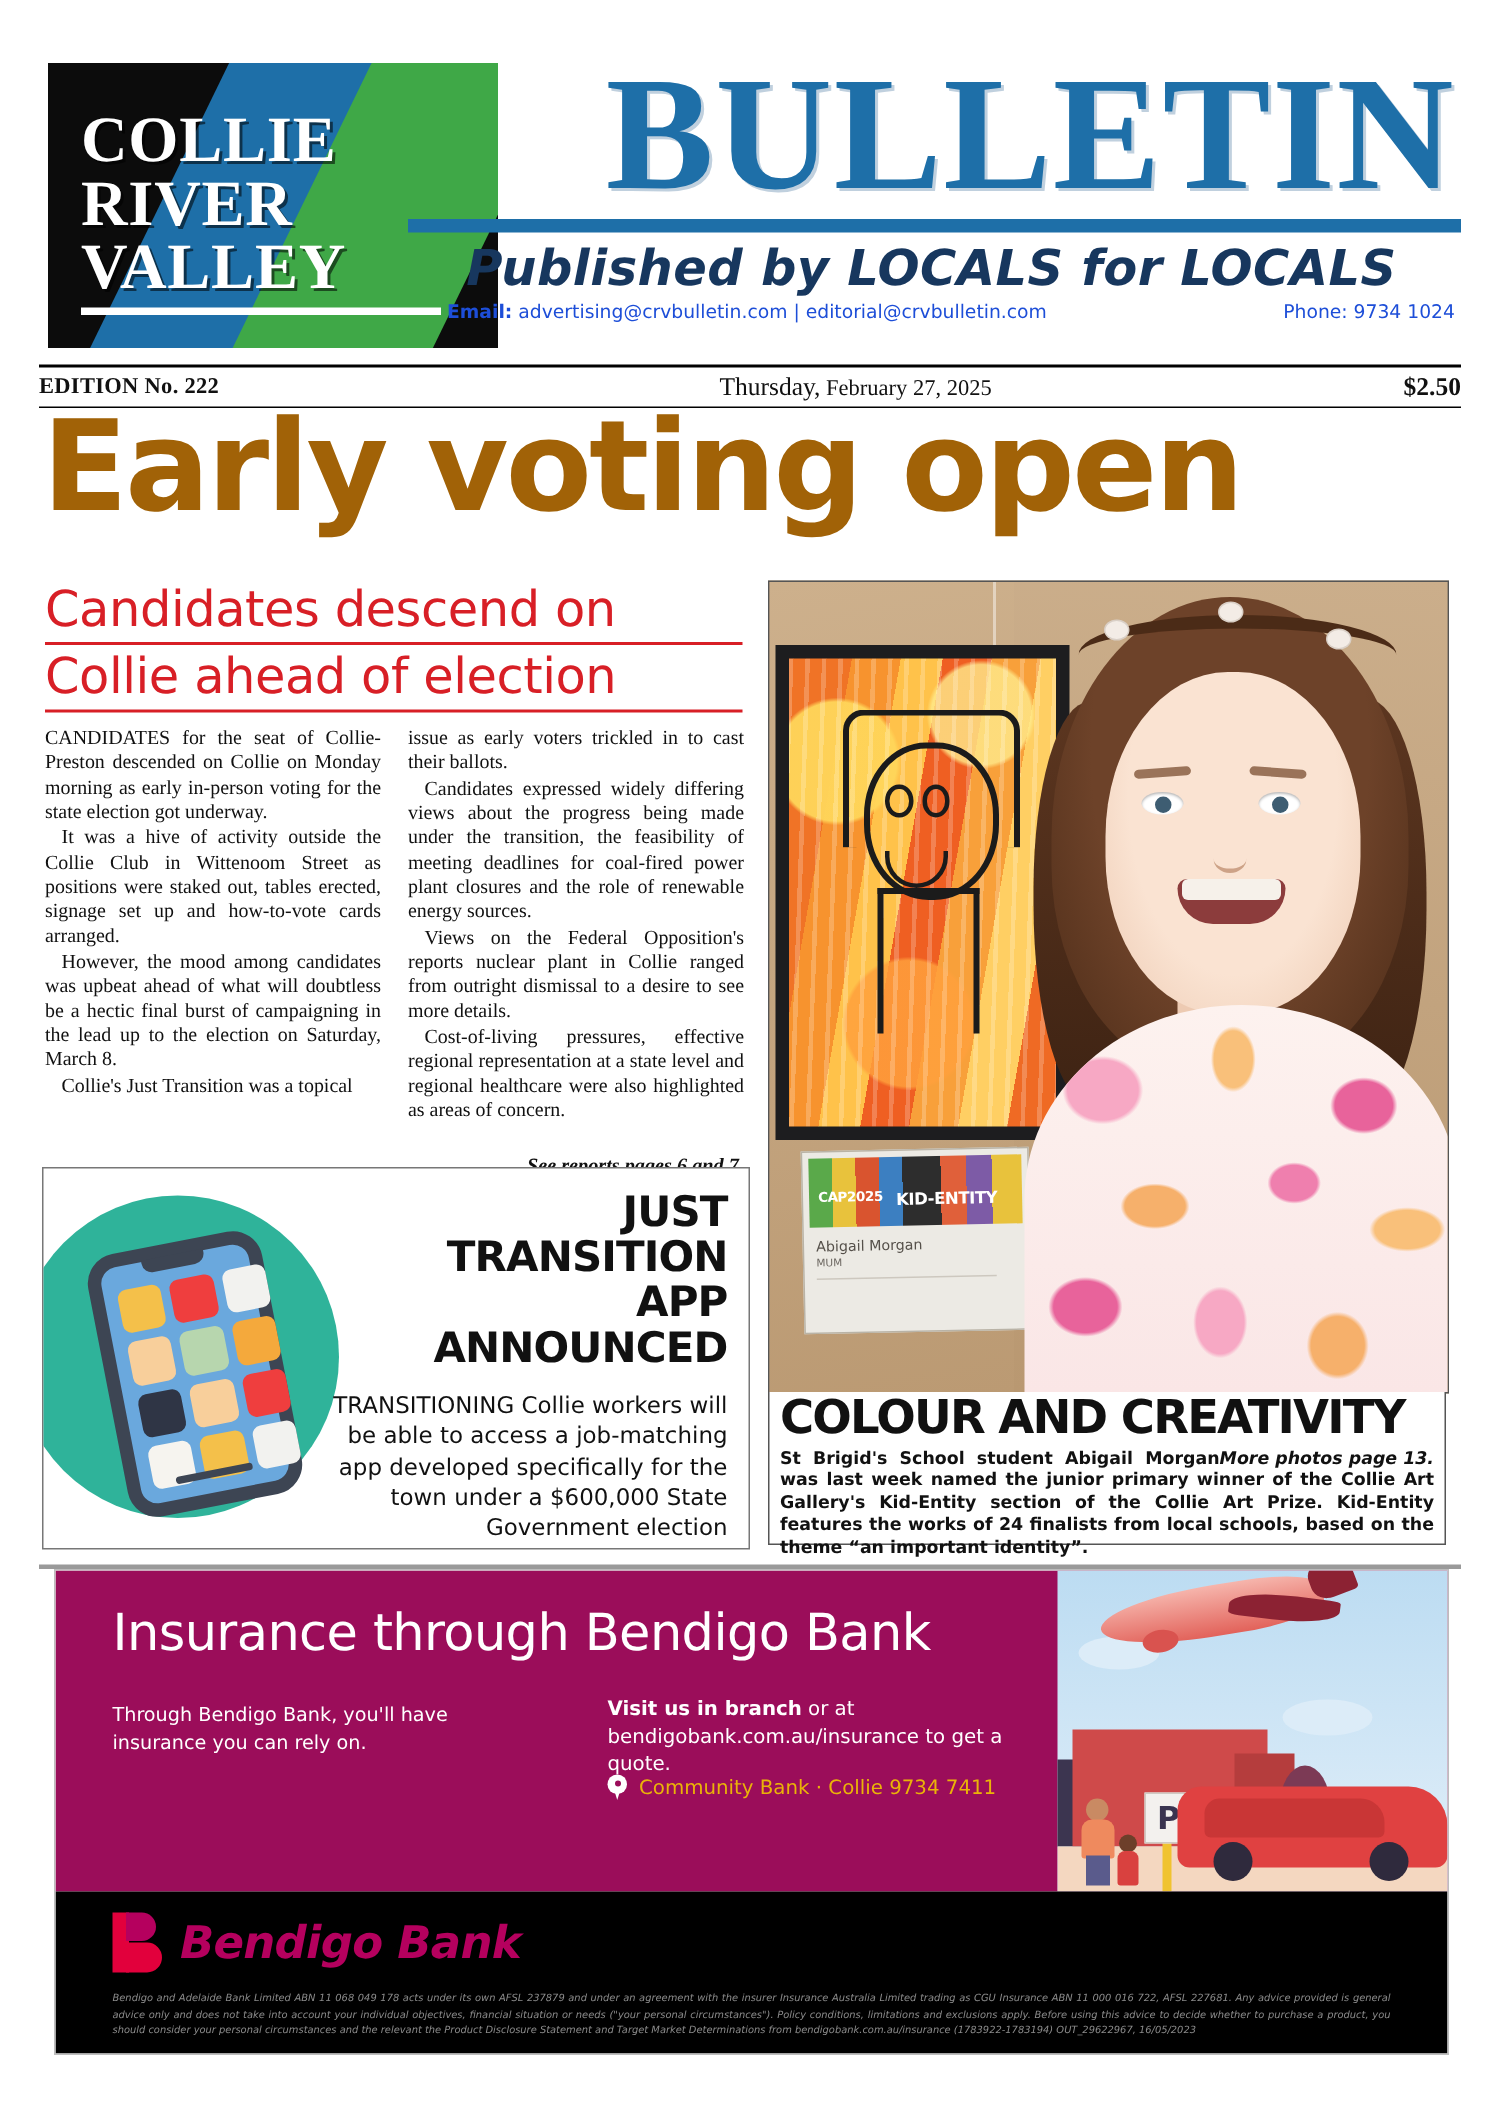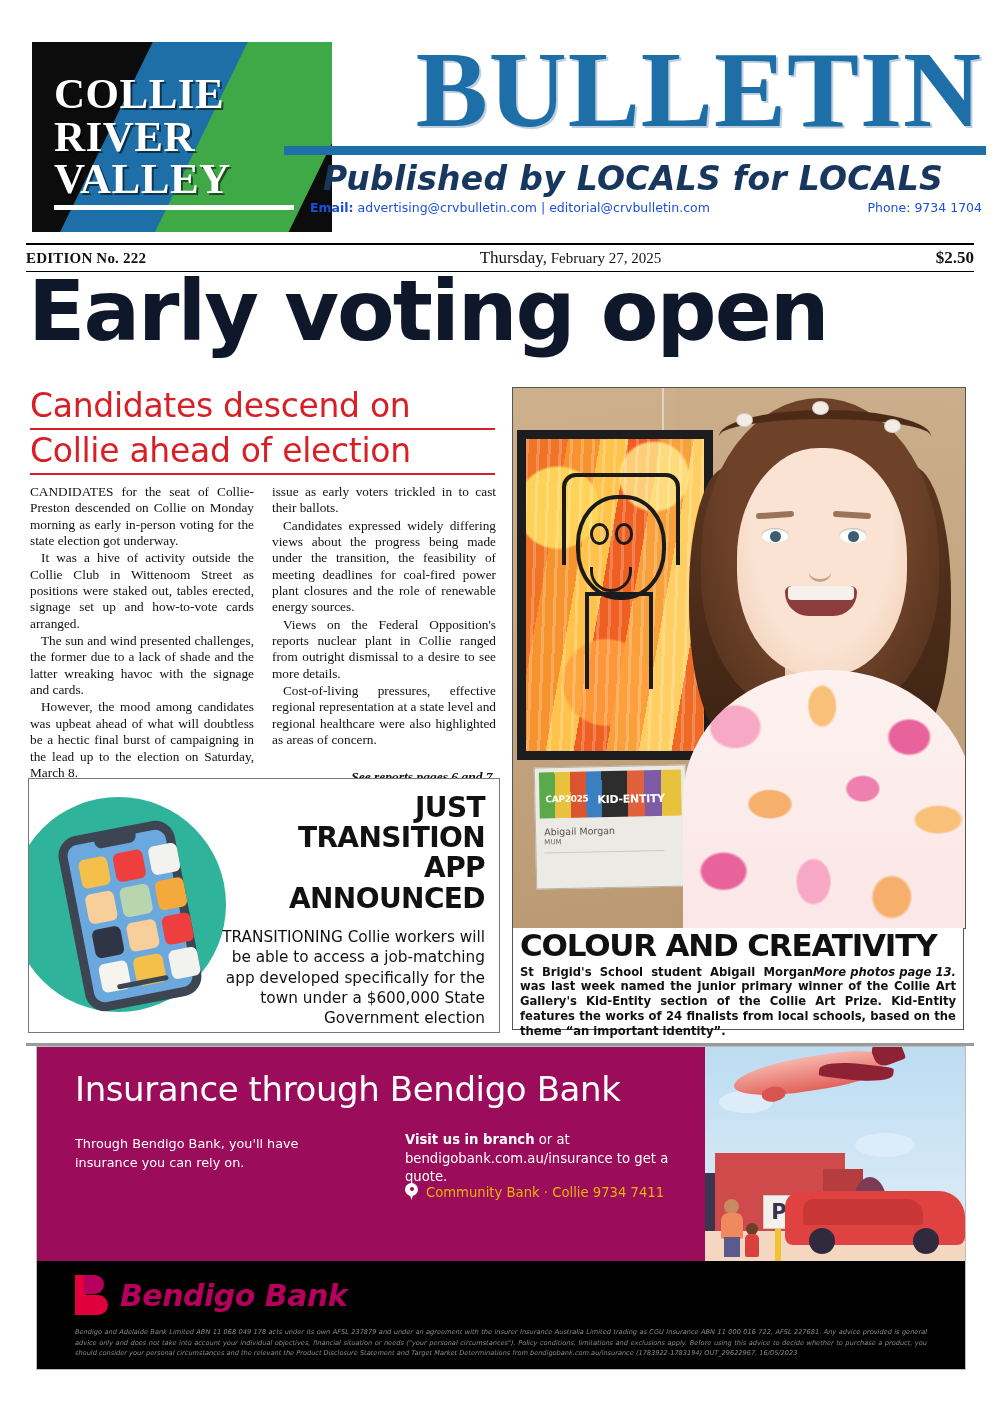--- a/index.html
+++ b/index.html
@@ -15,21 +15,21 @@
   .stripe-blue{left:150px;background:#1e6fa8;}
   .stripe-green{left:245px;background:#3fa847;width:150px;}
   .mast-logo-words{position:absolute;left:0;top:0;width:300px;height:190px;
                    display:flex;flex-direction:column;justify-content:center;
                    padding-left:22px;box-sizing:border-box;}
   .mast-logo-words span{font-family:"Liberation Serif",serif;font-weight:bold;
         color:#fff;font-size:43px;line-height:0.99;letter-spacing:0.5px;
         text-shadow:2px 2px 0 rgba(0,0,0,.55);}
   .mast-underline{position:absolute;left:22px;bottom:22px;width:240px;height:5px;background:#fff;}
 
-  .mast-right{position:absolute;left:280px;top:36px;width:706px;height:200px;}
+  .mast-right{position:absolute;left:268px;top:36px;width:706px;height:200px;}
   .bulletin{font-family:"Liberation Serif",serif;font-weight:bold;color:#1e6fa8;
             font-size:108px;line-height:1;letter-spacing:1px;text-align:right;
             margin:0;padding-right:4px;
             text-shadow:2px 2px 0 rgba(140,170,195,.55);}
   .bulletin-rule{height:9px;background:#1e6fa8;margin:2px 0 4px 4px;}
   .tagline{font-family:"DejaVu Sans",sans-serif;font-style:italic;font-weight:bold;
            color:#17375e;font-size:33px;text-align:center;letter-spacing:0.3px;
            margin:4px 0 2px 0;}
   .mast-contact{display:flex;justify-content:space-between;align-items:flex-end;
                 font-family:"DejaVu Sans",sans-serif;font-size:12.5px;color:#1d4ed8;
@@ -43,21 +43,21 @@
   .ed-left{font-family:"Liberation Serif",serif;font-weight:bold;font-size:15px;
            letter-spacing:.2px;width:33%;}
   .ed-mid{width:34%;text-align:right;font-family:"Liberation Serif",serif;font-size:15px;}
   .ed-mid .wd{font-size:17px;}
   .ed-right{width:33%;text-align:right;font-family:"Liberation Serif",serif;
             font-weight:bold;font-size:17px;}
 
   
   .headline{position:absolute;left:28px;top:272px;width:946px;
             font-family:"DejaVu Sans",sans-serif;font-weight:bold;
-            font-size:84px;line-height:0.95;letter-spacing:-2px;color:#0f172a;}
+            font-size:84px;line-height:0.95;letter-spacing:-2px;color:#a16207;}
 
   
   .subhead{position:absolute;left:30px;top:385px;width:465px;
            font-family:"DejaVu Sans",sans-serif;font-weight:normal;
            color:#d81f26;font-size:33px;line-height:1.28;letter-spacing:-.3px;}
   .subhead span{display:block;border-bottom:2px solid #d81f26;padding-bottom:1px;}
 
   
   .cols{position:absolute;left:30px;top:484px;width:466px;height:280px;
         display:flex;gap:18px;}
@@ -291,21 +291,21 @@
 
   <div class="mast-right">
     <div class="bulletin">BULLETIN</div>
     <div class="bulletin-rule"></div>
     <div class="tagline">Published by LOCALS for LOCALS</div>
     <div class="mast-contact">
       <div>
         <b>Email:</b>
         <span>advertising@crvbulletin.com | editorial@crvbulletin.com</span>
       </div>
-      <div>Phone: 9734 1704</div>
+      <div>Phone: 9734 1024</div>
     </div>
   </div>
 </div>
 
 <div class="edition-bar">
   <div class="ed-left">EDITION No. 222</div>
   <div class="ed-mid">
     <span class="wd">Thursday,</span>
     <span>February 27, 2025</span>
   </div>
@@ -316,21 +316,20 @@
 
 <div class="subhead">
   <span>Candidates descend on</span>
   <span>Collie ahead of election</span>
 </div>
 
 <div class="cols">
   <div class="col">
     <p class="lead">CANDIDATES for the seat of Collie-Preston descended on Collie on Monday morning as early in-person voting for the state election got underway.</p>
     <p>It was a hive of activity outside the Collie Club in Wittenoom Street as positions were staked out, tables erected, signage set up and how-to-vote cards arranged.</p>
-    <p>The sun and wind presented challenges, the former due to a lack of shade and the latter wreaking havoc with the signage and cards.</p>
     <p>However, the mood among candidates was upbeat ahead of what will doubtless be a hectic final burst of campaigning in the lead up to the election on Saturday, March 8.</p>
     <p>Collie's Just Transition was a topical</p>
   </div>
   <div class="col">
     <p class="lead">issue as early voters trickled in to cast their ballots.</p>
     <p>Candidates expressed widely differing views about the progress being made under the transition, the feasibility of meeting deadlines for coal-fired power plant closures and the role of renewable energy sources.</p>
     <p>Views on the Federal Opposition's reports nuclear plant in Collie ranged from outright dismissal to a desire to see more details.</p>
     <p>Cost-of-living pressures, effective regional representation at a state level and regional healthcare were also highlighted as areas of concern.</p>
     <p class="seerep">See reports pages 6 and 7.</p>
   </div>

